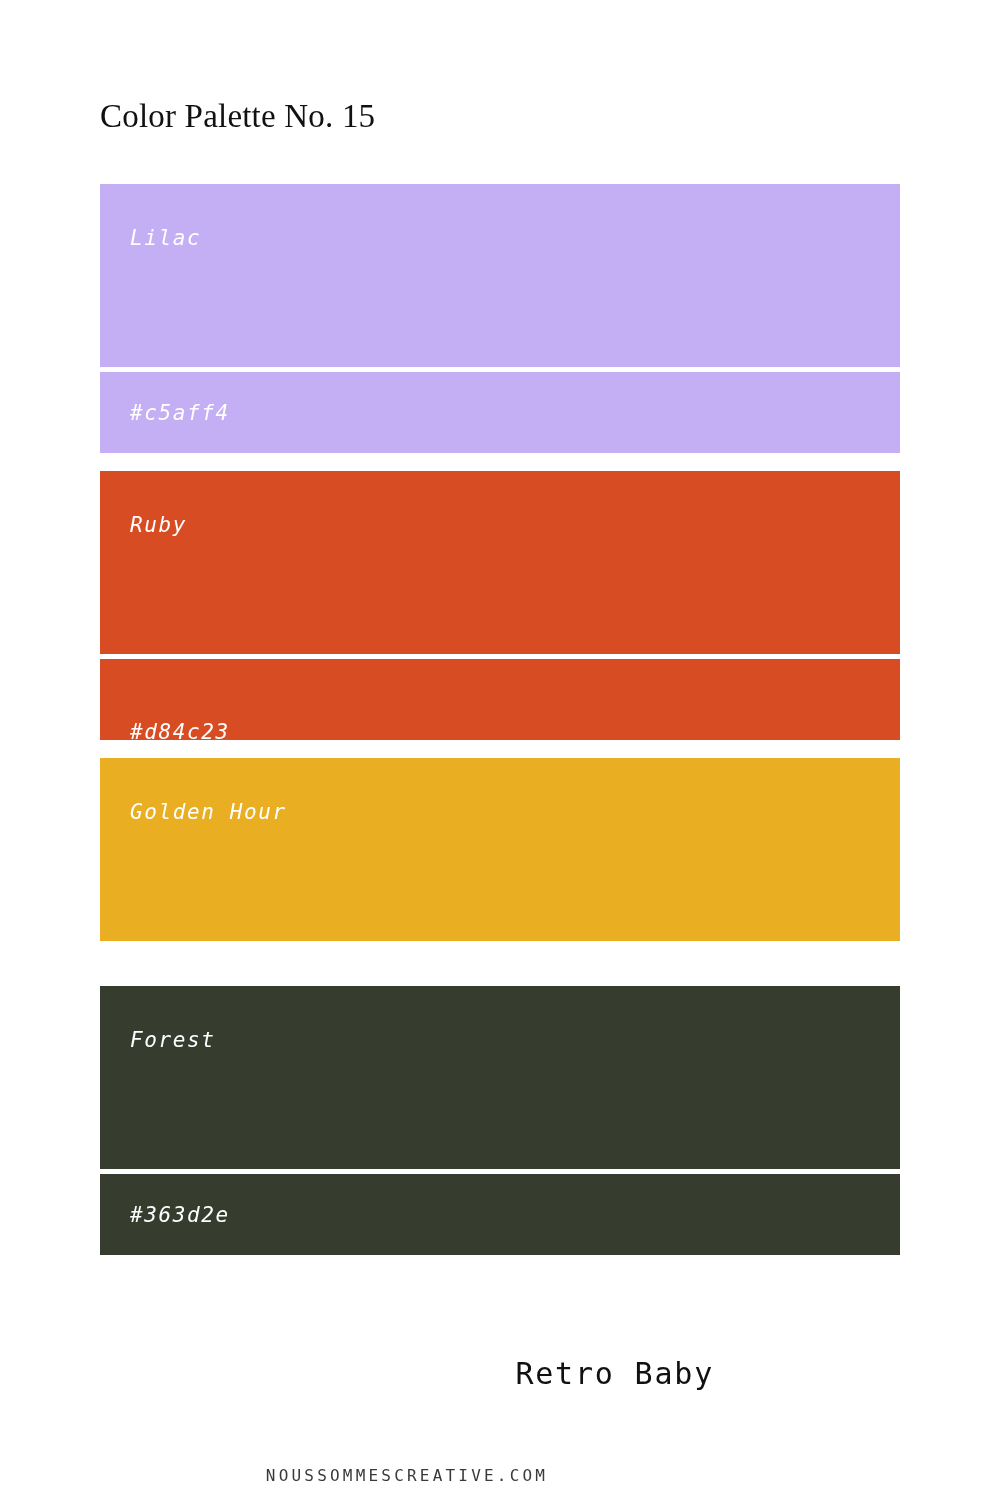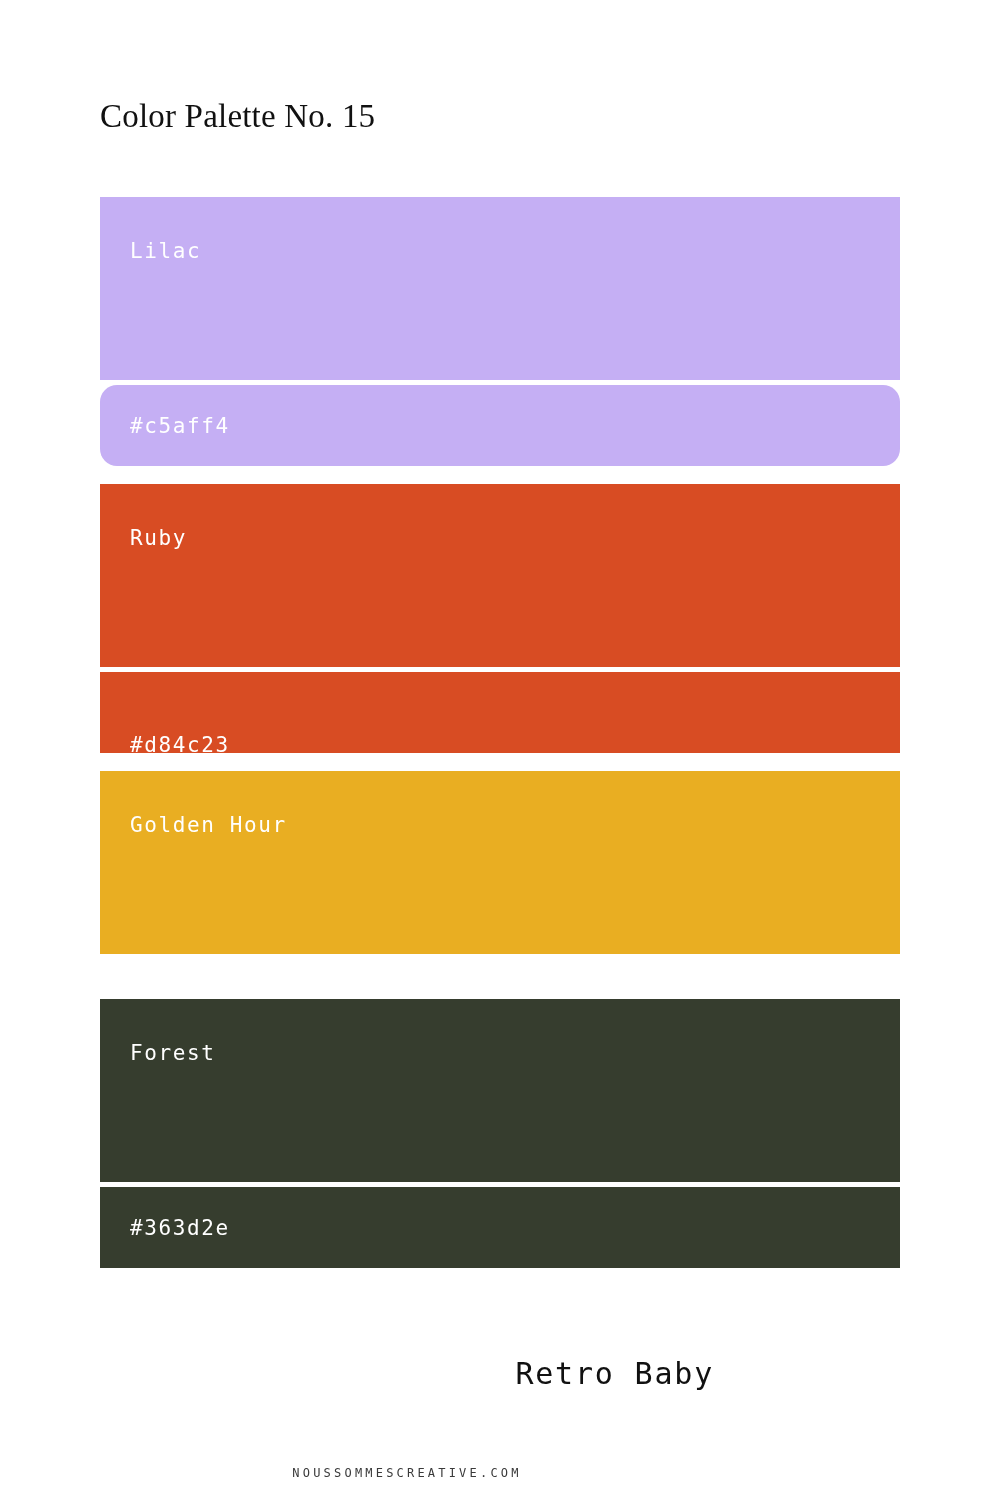--- a/index.html
+++ b/index.html
@@ -34,22 +34,23 @@
     line-height: 40px;
     color: #111111;
     letter-spacing: 0.2px;
     white-space: nowrap;
   }
 
   
   .palette {
     position: absolute;
     left: 100px;
-    top: 197px;
+    top: 184px;
     width: 800px;
+    font-style: italic;
   }
 
   .swatch {
     width: 800px;
     margin-bottom: 18px;
   }
   .swatch:last-child {
     margin-bottom: 0;
     margin-top: 40px;
   }
@@ -105,41 +106,41 @@
   }
 
   
   .watermark {
     position: absolute;
     left: 0;
     right: 0;
     top: 1466px;
     text-align: center;
     font-family: "DejaVu Sans Mono", "Liberation Mono", monospace;
-    font-size: 12px;
+    font-size: 16px;
     letter-spacing: 3.2px;
     color: #3a3a3a;
     white-space: nowrap;
   }
 </style>
 </head>
 <body style="background: rgb(255, 255, 255);">
 
 <div class="page">
 
   <div class="title">Color Palette No. 15</div>
 
   <div class="palette">
 
     <div class="swatch">
       <div class="swatch-name-block" style="background: rgb(197, 175, 244);">
         <span class="swatch-label" style="color: rgb(255, 255, 255);">Lilac</span>
       </div>
       <div class="swatch-separator"></div>
-      <div class="swatch-hex-block" style="background: rgb(197, 175, 244); border-radius: 17px;">
+      <div class="swatch-hex-block" style="background: rgb(197, 175, 244);">
         <span class="swatch-label" style="color: rgb(255, 255, 255);">#c5aff4</span>
       </div>
     </div>
 
     <div class="swatch">
       <div class="swatch-name-block" style="background: rgb(216, 76, 35); padding-left: 16px;">
         <span class="swatch-label" style="color: rgb(255, 255, 255);">Ruby</span>
       </div>
       <div class="swatch-separator"></div>
       <div class="swatch-hex-block" style="background: rgb(216, 76, 35);">

